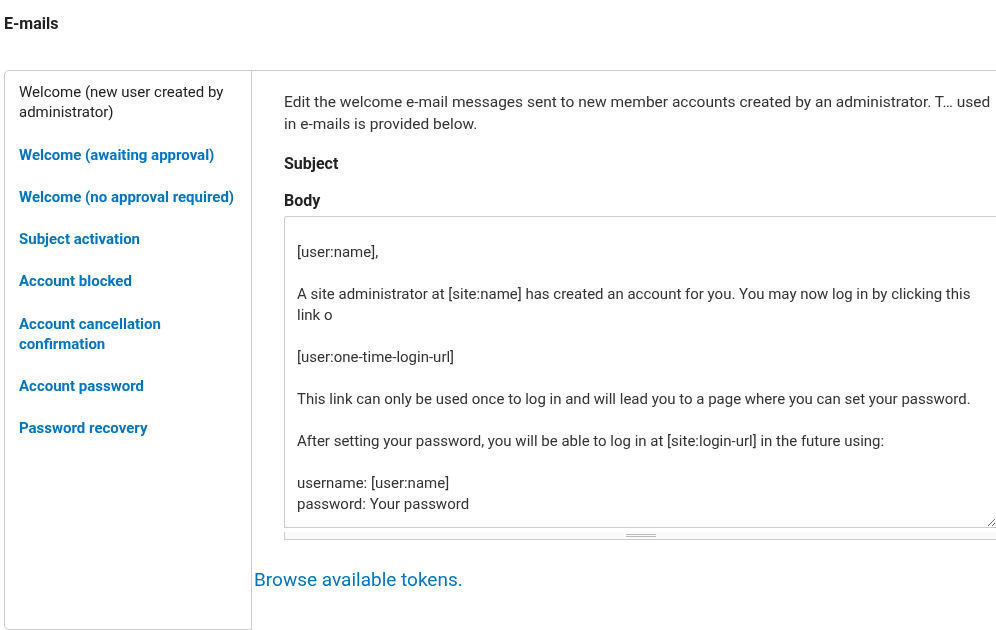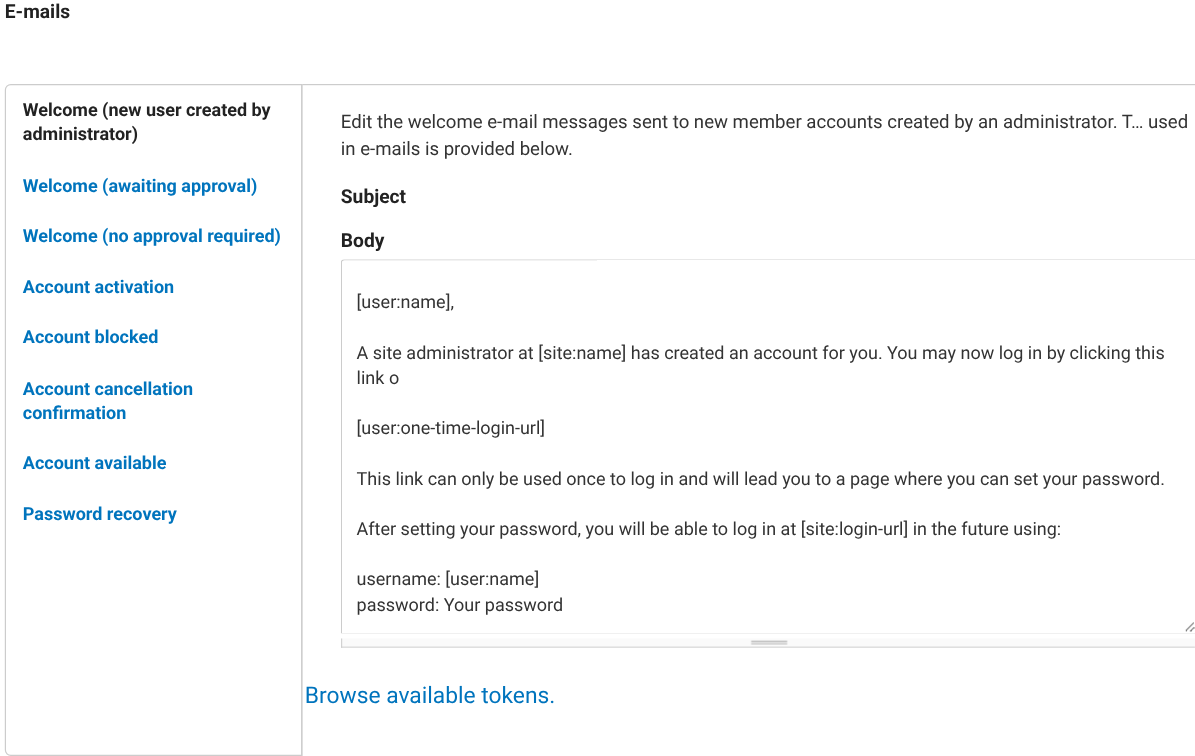--- a/index.html
+++ b/index.html
@@ -9,21 +9,21 @@
       color: #222;
       background: #fff;
       width: 996px;
       height: 630px;
       overflow: hidden;
       position: relative;
     }
     .heading {
       font-weight: 700;
       font-size: 16px;
-      padding: 0 4px 0 4px;
+      padding: 14px 4px 0 4px;
     }
     .tabs-wrapper {
       position: absolute;
       top: 70px;
       left: 4px;
       right: 0;
       display: flex;
     }
     .vertical-tabs {
       width: 248px;
@@ -41,21 +41,21 @@
       font-size: 15px;
     }
     .vtab a {
       color: #0074bd;
       font-weight: 700;
       text-decoration: none;
       text-align: center;
     }
     .vtab.active {
       color: #222;
-      font-weight: 700;
+      font-weight: 400;
     }
     .vtab.active span { color: #222; }
     .content-pane {
       flex: 1;
       border-top: 1px solid #ccc;
       padding: 20px 0 20px 32px;
       min-height: 560px;
       position: relative;
     }
     .content-pane::before {
@@ -144,30 +144,30 @@
     <li class="vtab active">
       <span>Welcome (new user created by administrator)</span>
     </li>
     <li class="vtab">
       <a href="#">Welcome (awaiting approval)</a>
     </li>
     <li class="vtab">
       <a href="#">Welcome (no approval required)</a>
     </li>
     <li class="vtab">
-      <a href="#">Account activation</a>
+      <a href="#">Subject activation</a>
     </li>
     <li class="vtab">
       <a href="#">Account blocked</a>
     </li>
     <li class="vtab">
       <a href="#">Account cancellation confirmation</a>
     </li>
     <li class="vtab">
-      <a href="#">Account available</a>
+      <a href="#">Account password</a>
     </li>
     <li class="vtab">
       <a href="#">Password recovery</a>
     </li>
   </ul>
 
   <div class="content-pane">
 
     <p class="description">Edit the welcome e-mail messages sent to new member accounts created by an administrator. T… used in e-mails is provided below.</p>
 

